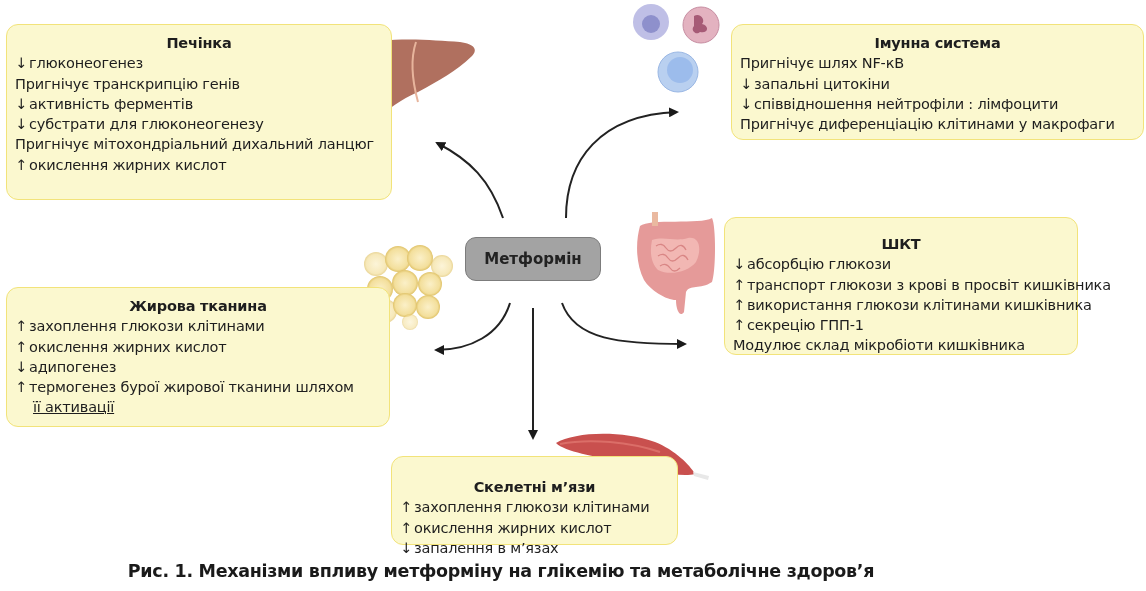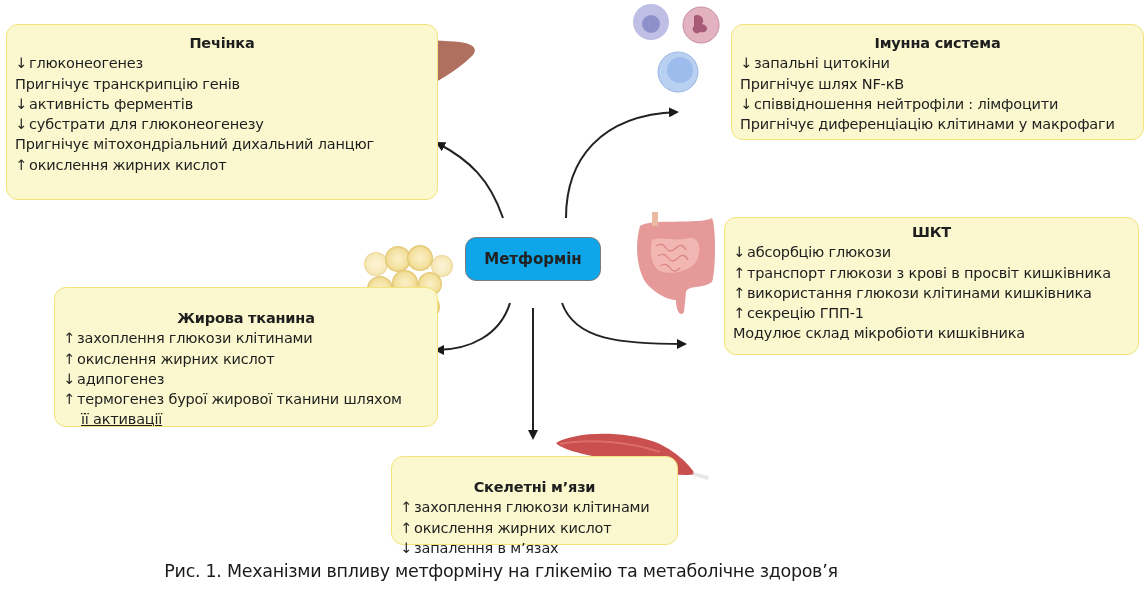--- a/index.html
+++ b/index.html
@@ -5,31 +5,31 @@
   html, body { margin:0; padding:0; background:#ffffff; }
   body { width:1146px; height:591px; position:relative; overflow:hidden;
          font-family:"DejaVu Sans", sans-serif; color:#1e1e1e; }
   .box { position:absolute; background:#fbf8cf; border:1.5px solid #f2e37a;
          border-radius:12px; box-sizing:border-box; font-size:14.5px; line-height:20.3px;
          letter-spacing:-0.2px; }
   .box .title { text-align:center; font-weight:bold; font-size:14.5px; }
   .box .line { white-space:nowrap; }
   .box .line.indent { padding-left:18px;text-decoration:underline; }
   .arrowsym { display:inline-block; width:14px; }
-  #b-liver  { left:6px;   top:24px;  width:432px; height:176px; padding:8px 8px; }
+  #b-liver  { left:6px;   top:24px;  width:386px; height:176px; padding:8px 8px; }
   #b-immune { left:731px; top:24px;  width:413px; height:116px; padding:8px 8px; }
-  #b-gi     { left:724px; top:217px; width:415px; height:138px; padding:4px 8px; }
-  #b-fat    { left:6px;   top:287px; width:384px; height:140px; padding:20px 8px;margin-left:48px; }
+  #b-gi     { left:724px; top:217px; width:354px; height:138px; padding:16px 8px; }
+  #b-fat    { left:6px;   top:287px; width:384px; height:140px; padding:8px 8px; }
   #b-muscle { left:391px; top:456px; width:287px; height:89px;  padding:20px 8px; }
   #center { position:absolute; left:465px; top:237px; width:136px; height:44px;
-            background:#0ea5e9; border:1.5px solid #7c7c7c; border-radius:11px;
+            background:#a3a3a3; border:1.5px solid #7c7c7c; border-radius:11px;
             box-sizing:border-box; display:flex; align-items:center; justify-content:center;
             font-weight:bold; font-size:15px; color:#222; }
   #caption { position:absolute; left:0; width:1002px; top:561px; text-align:center;
-             font-weight:normal; font-size:17.5px; color:#1a1a1a; letter-spacing:-0.3px; }
+             font-weight:bold; font-size:17.5px; color:#1a1a1a; letter-spacing:-0.3px; }
   svg.layer { position:absolute; left:0; top:0; }
 </style>
 </head>
 <body>
 
 <svg class="layer" width="1146" height="591">
   <defs>
     <marker id="ah" markerWidth="10" markerHeight="10" refX="8" refY="5" orient="auto" markerUnits="userSpaceOnUse">
       <path d="M0,0 L10,5 L0,10 Z" fill="#1a1a1a"></path>
     </marker>
@@ -100,22 +100,22 @@
       <div class="line"><span class="arrowsym">↓</span><span>активність ферментів</span></div>
       <div class="line"><span class="arrowsym">↓</span><span>субстрати для глюконеогенезу</span></div>
       <div class="line"><span>Пригнічує мітохондріальний дихальний ланцюг</span></div>
       <div class="line"><span class="arrowsym">↑</span><span>окислення жирних кислот</span></div>
     </div>
 </div>
 
 <div class="box" id="b-immune">
   <div class="title">Імунна система</div>
   <div class="lines">
+      <div class="line"><span>Пригнічує шлях NF-кВ</span></div>
       <div class="line"><span class="arrowsym">↓</span><span>запальні цитокіни</span></div>
-      <div class="line"><span>Пригнічує шлях NF-кВ</span></div>
       <div class="line"><span class="arrowsym">↓</span><span>співвідношення нейтрофіли : лімфоцити</span></div>
       <div class="line"><span>Пригнічує диференціацію клітинами у макрофаги</span></div>
     </div>
 </div>
 
 <div class="box" id="b-gi">
   <div class="title">ШКТ</div>
   <div class="lines">
       <div class="line"><span class="arrowsym">↓</span><span>абсорбцію глюкози</span></div>
       <div class="line"><span class="arrowsym">↑</span><span>транспорт глюкози з крові в просвіт кишківника</span></div>

